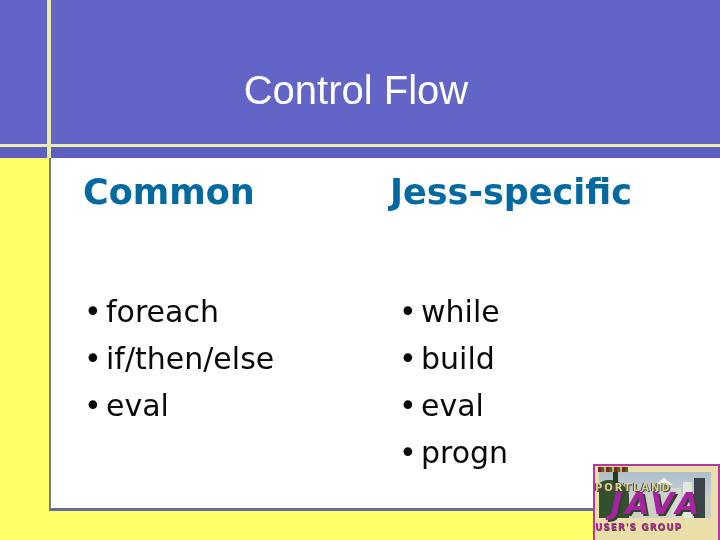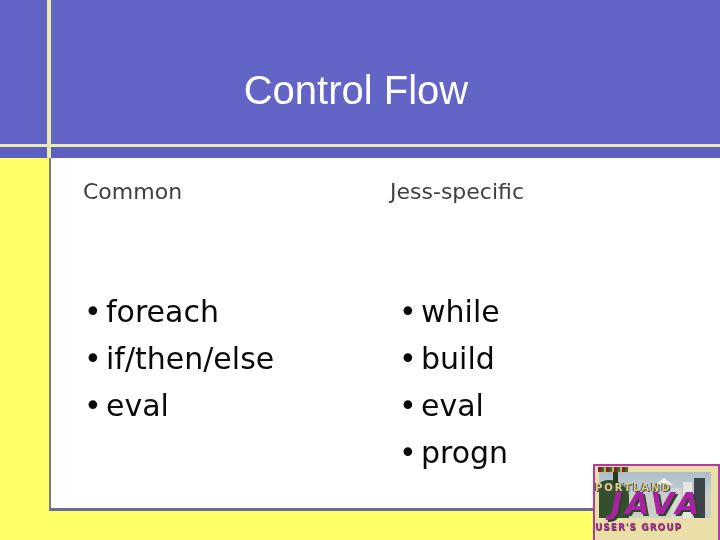--- a/index.html
+++ b/index.html
@@ -52,23 +52,23 @@
     background: #ffffff;
     border-left: 2px solid #7c7c7c;
     border-bottom: 3px solid #6b6b9b;
     box-sizing: border-box;
     border-bottom-width: 3px;
   }
   .panel { height: 353px; } 
 
   .col-heading {
     position: absolute;
-    font-weight: normal;
-    font-size: 22px; line-height: 34px;
-    color: #404040;
+    font-weight: bold;
+    font-size: 35px; line-height: 34px;
+    color: #0369a1;
     white-space: nowrap;
   }
   .heading-common { left: 83px; top: 175px; }
   .heading-jess   { left: 390px; top: 175px; }
 
   .bullet-list {
     position: absolute;
     list-style: none; margin: 0; padding: 0;
     font-size: 30px; color: #0a0a0a;
   }

